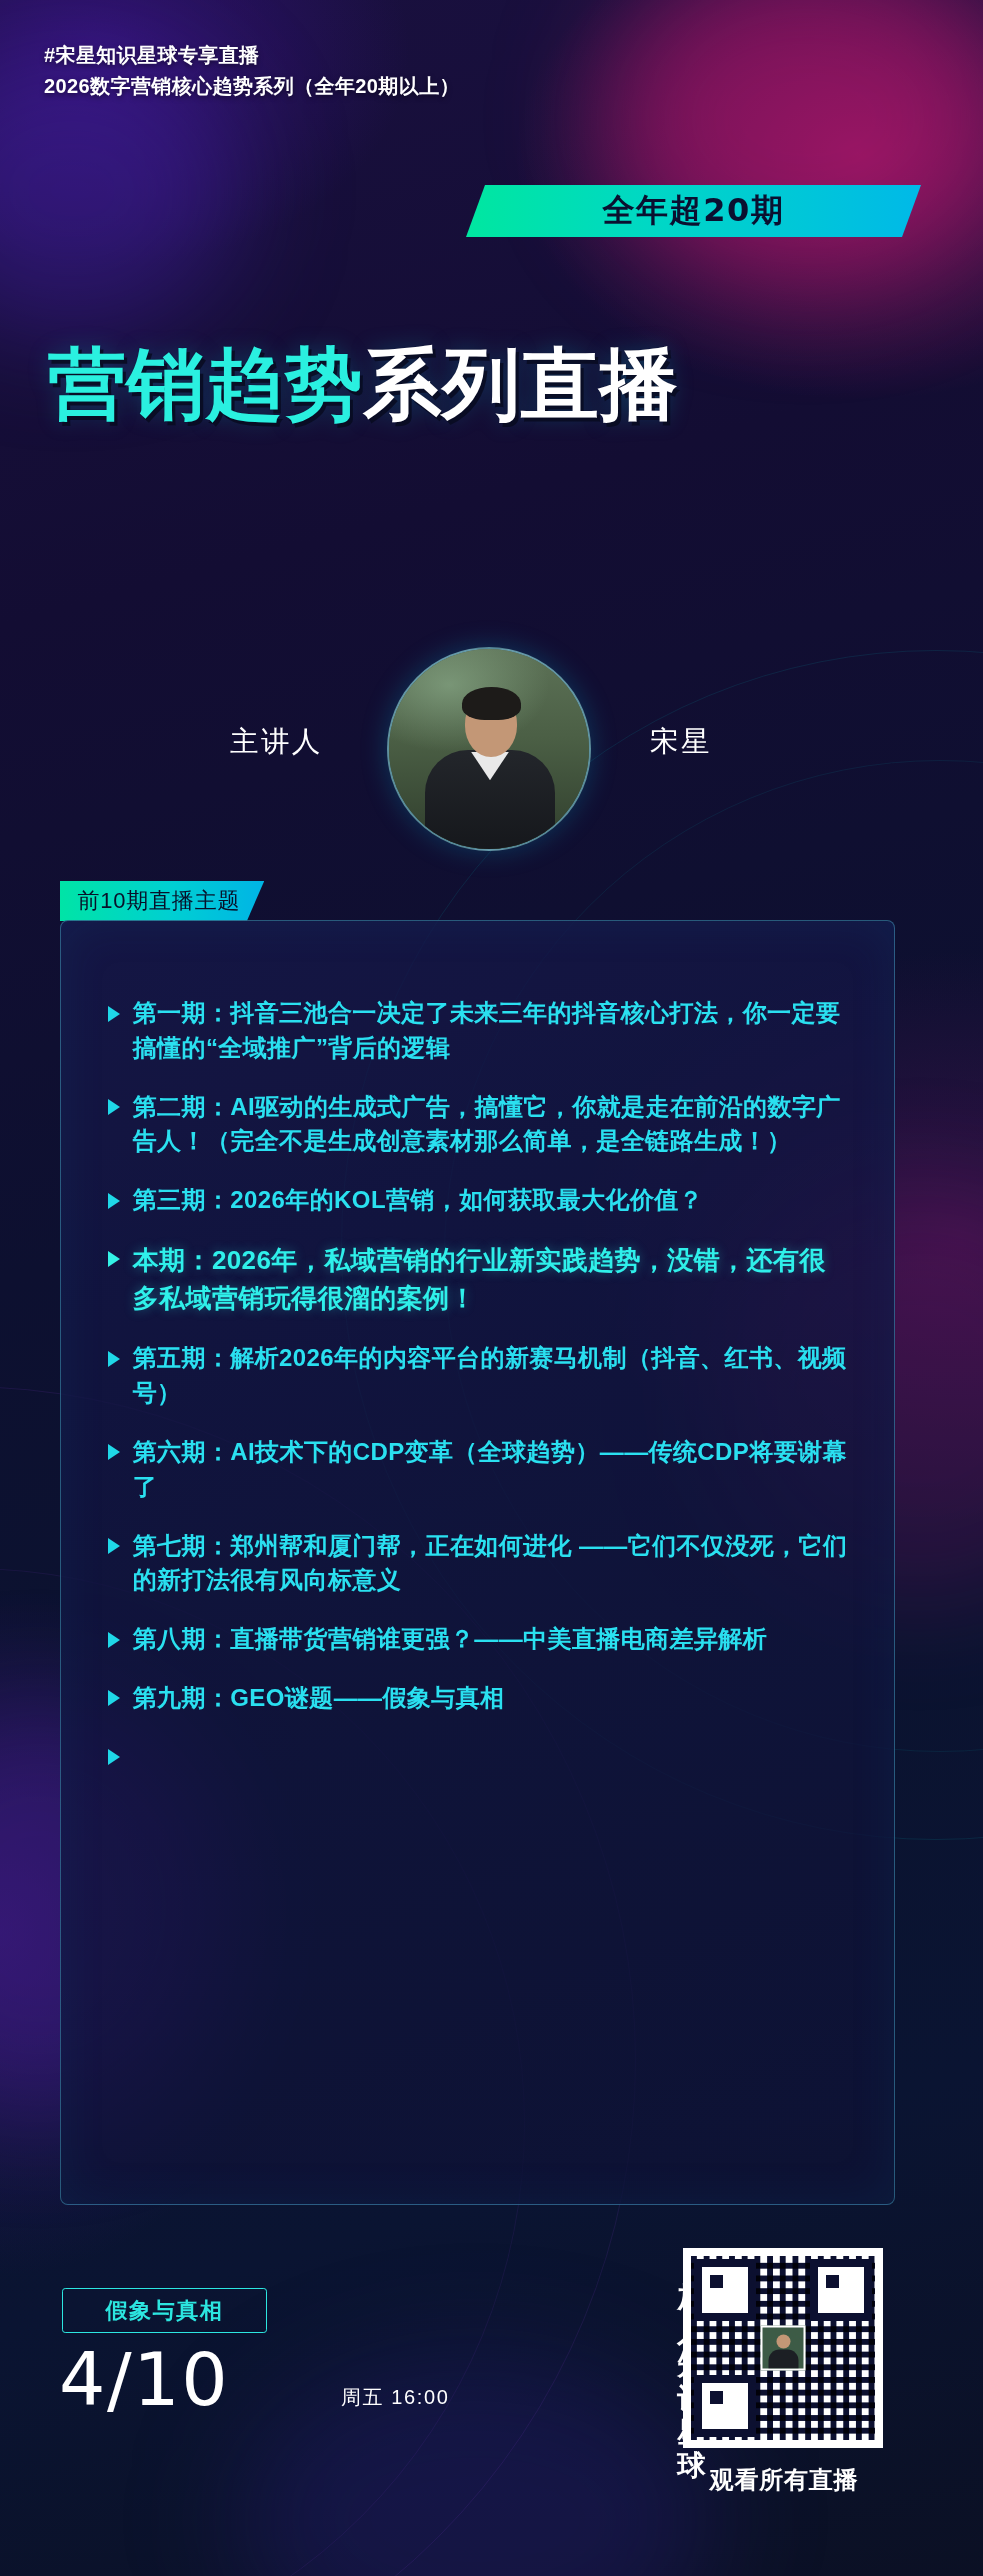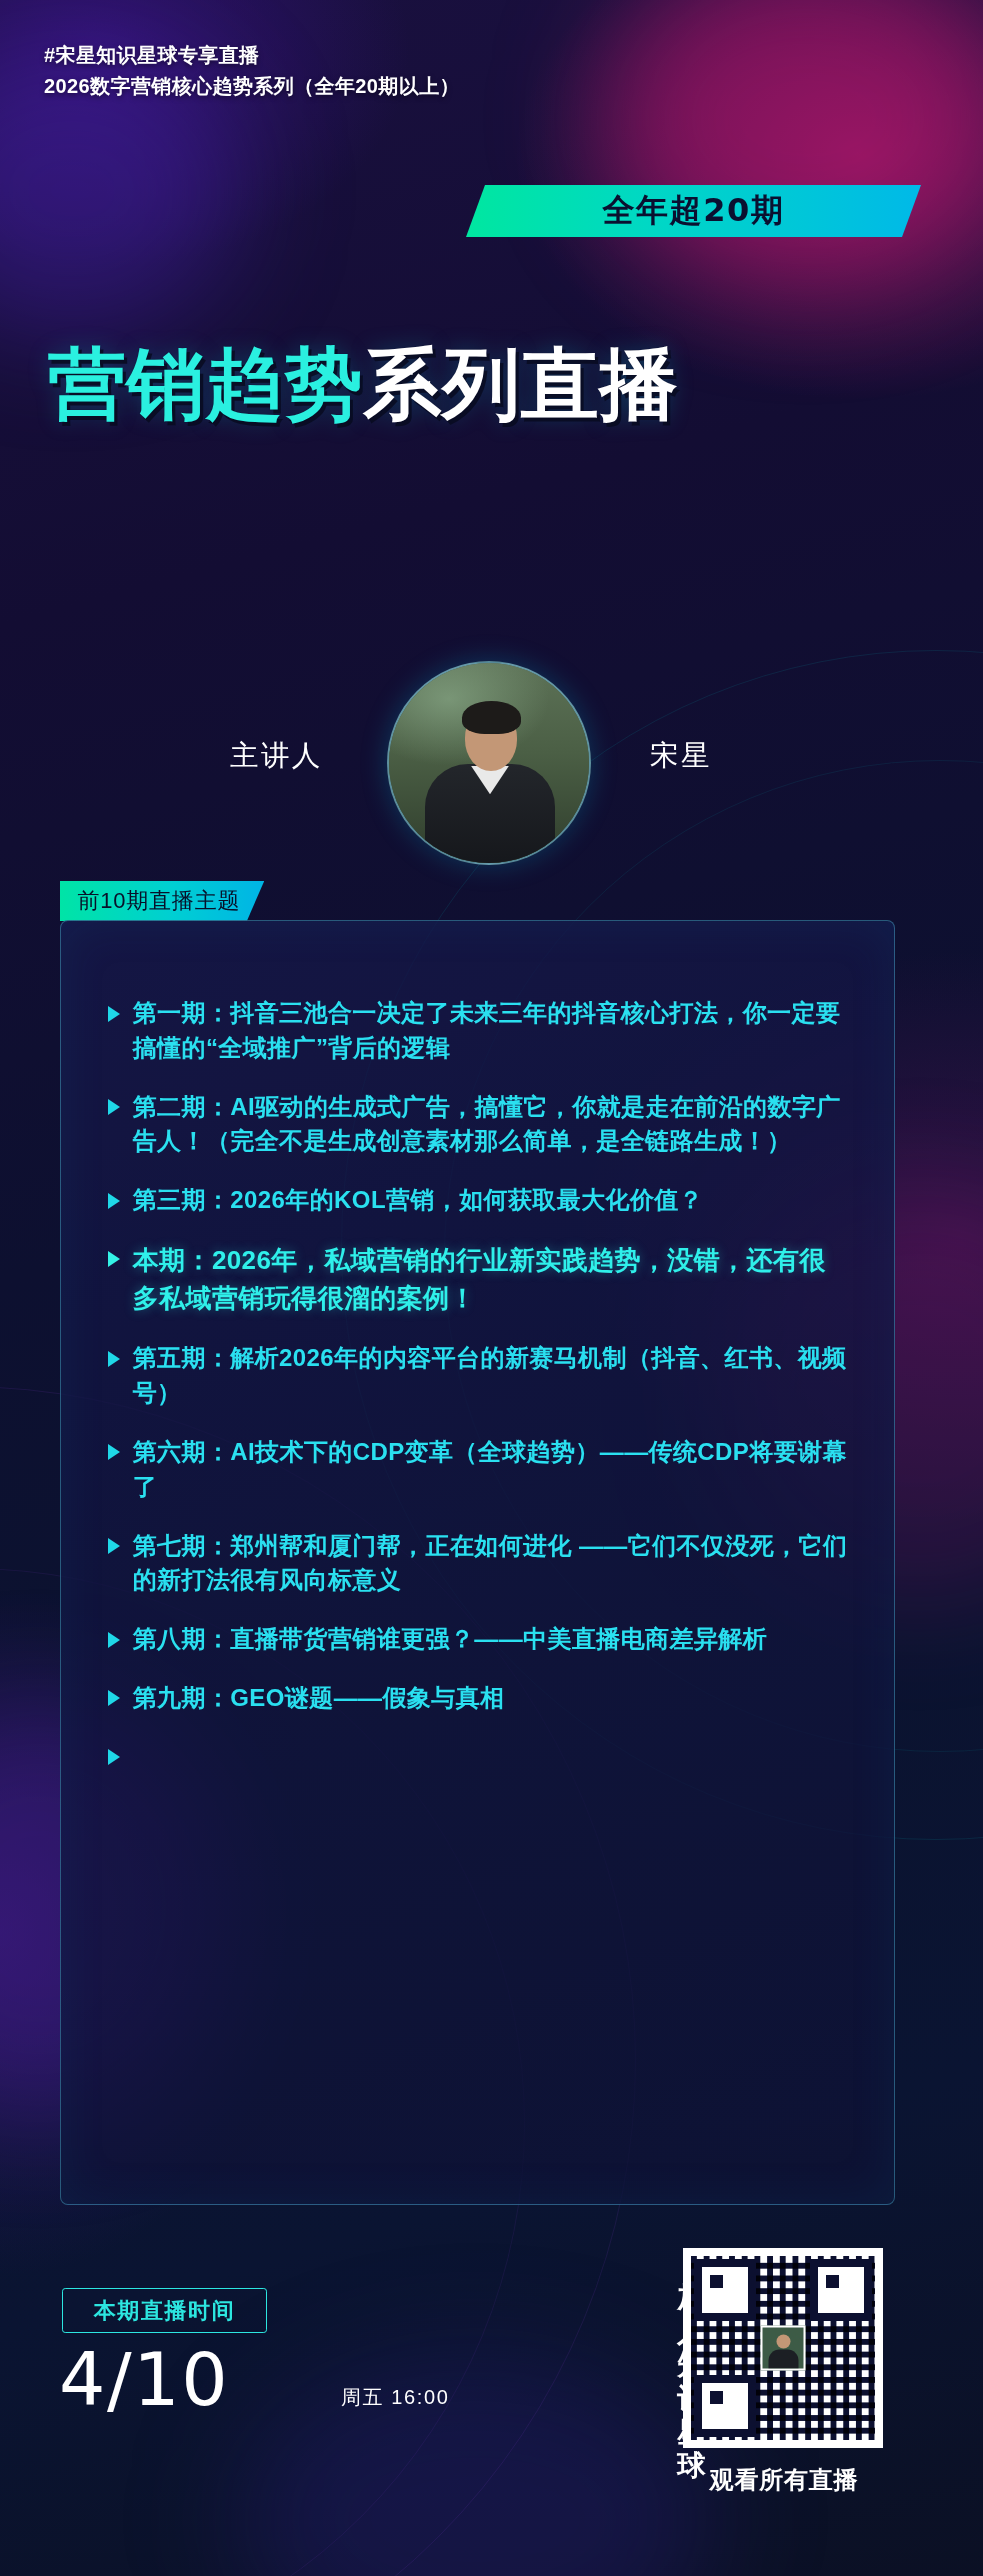--- a/index.html
+++ b/index.html
@@ -101,21 +101,21 @@
       3.2px 4px 0 rgba(8, 10, 32, 0.85),
       0 0 22px rgba(0, 200, 220, 0.25);
   }
   .mt-white { color: #ffffff; }
   .mt-cyan  { color: #2af0e0; }
 
   
   .speaker-row {
     position: absolute;
     left: 0;
-    top: 667px;
+    top: 653px;
     width: 944px;
     height: 198px;
   }
   .speaker-label {
     position: absolute;
     left: 230px;
     top: 70px;
     font-size: 28.5px;
     color: #ffffff;
     font-weight: 500;
@@ -442,21 +442,21 @@
           <div class="bullet"></div>
           <div class="item-text">第九期：GEO谜题——假象与真相</div>
         </div>
         <div class="item">
           <div class="bullet"></div>
         </div>
       </div>
   </div>
 
   <div class="bottom-tag">
-    <span>本期直播时间</span>
+    <span>假象与真相</span>
   </div>
   <div class="big-date">4/10</div>
   <div class="date-sub">周五 16:00</div>
 
   <div class="qr-vert-label">加入知识星球</div>
   <div class="qr-box">
     <div class="qr-grid">
       <div class="qr-eye tl"></div>
       <div class="qr-eye tr"></div>
       <div class="qr-eye bl"></div>

